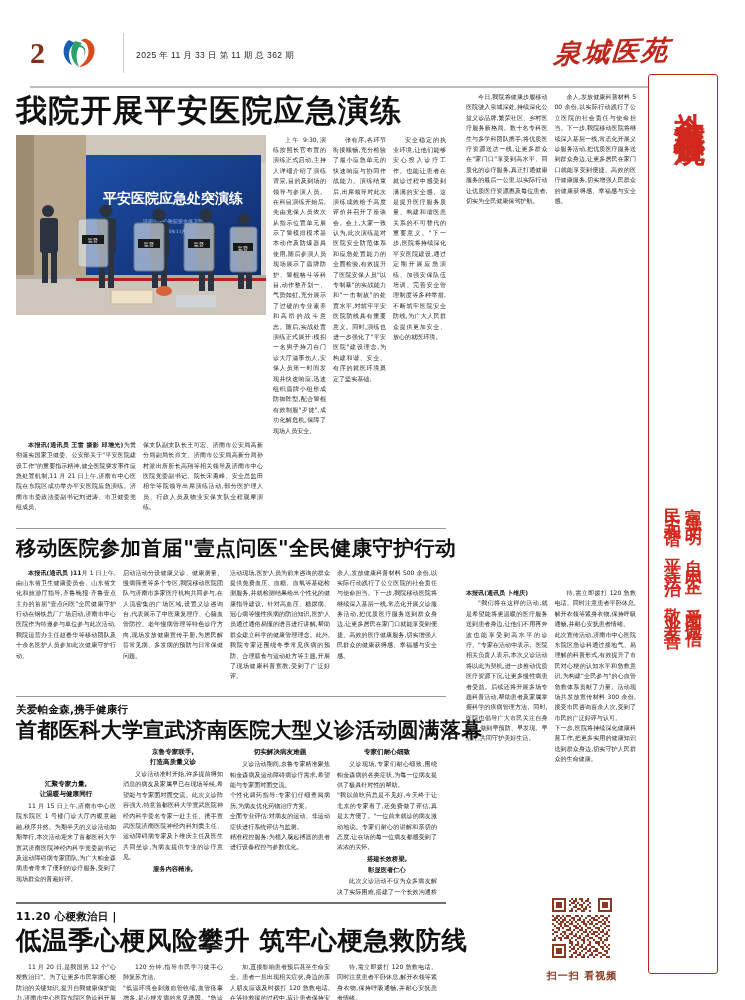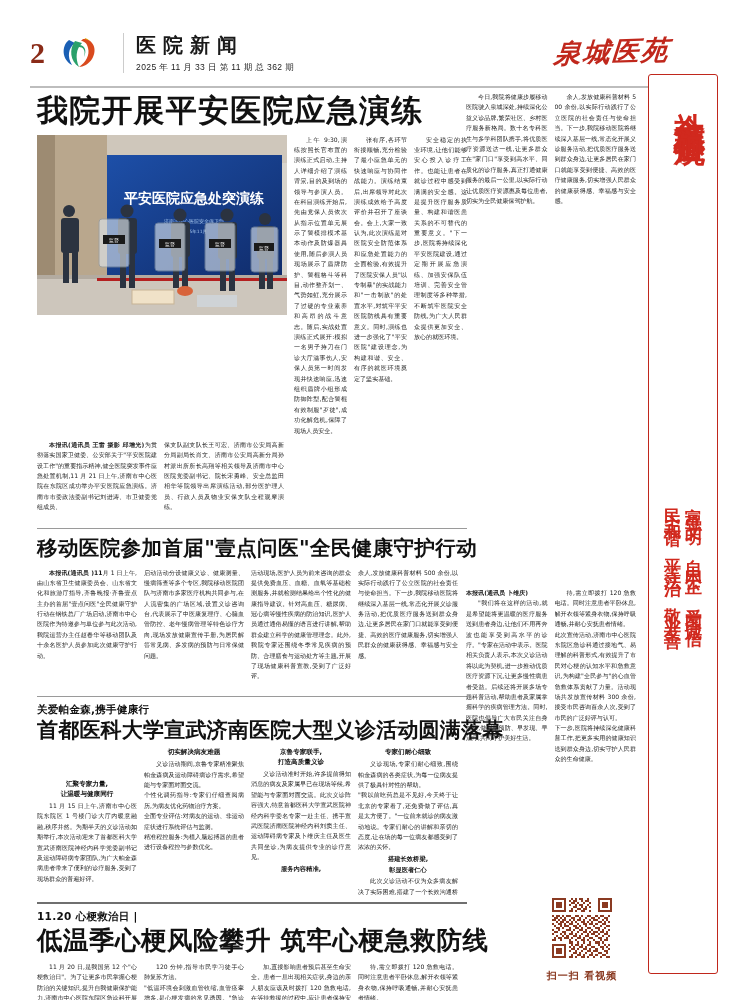--- a/index.html
+++ b/index.html
@@ -21,21 +21,21 @@
   .brand-en { font-family: "Liberation Sans", sans-serif; font-size: 5.2px; font-weight: bold; color: #b5312a; letter-spacing: 0.35px; margin-top: 3px; white-space: nowrap; }
   .sep-bar { width: 1px; height: 40px; background: #ccc; margin: 0 12px; }
   .section-block { display: flex; flex-direction: column; justify-content: center; }
   .section-title { font-size: 20px; font-weight: bold; color: #1a1a1a; letter-spacing: 7px; line-height: 1.2; white-space: nowrap; }
   .section-date { font-family: "Liberation Sans", sans-serif; font-size: 8.5px; color: #222; letter-spacing: 0.4px; margin-top: 5px; white-space: nowrap; }
   .nameplate { position: absolute; right: 0px; top: 2px; width: 150px; height: 48px; display: flex; align-items: center; justify-content: flex-end; }
   .nameplate-text { font-family: "DejaVu Serif", serif; font-size: 27px; font-weight: bold; color: #c0271c; font-style: italic; letter-spacing: 2px; transform: skewX(-6deg) rotate(-2deg); white-space: nowrap; }
   .rule-main { position: absolute; left: 30px; top: 86px; width: 640px; height: 2px; background: #bdbdbd; }
 
   
-  .main-area { position: absolute; left: 37px; top: 92px; width: 430px; height: 900px; }
+  .main-area { position: absolute; left: 16px; top: 92px; width: 430px; height: 900px; }
   .right-area { position: absolute; left: 466px; top: 92px; width: 170px; height: 900px; }
 
   h1.head-1 { font-family: "DejaVu Serif", serif; font-size: 31px; font-weight: bold; color: #111; letter-spacing: 1.2px; line-height: 1.18; white-space: nowrap; }
   h2.head-2 { font-family: "DejaVu Serif", serif; font-size: 20.5px; font-weight: bold; color: #111; letter-spacing: 0.4px; line-height: 1.2; white-space: nowrap; }
   .kicker { font-size: 10.5px; font-weight: bold; color: #111; letter-spacing: 0.3px; line-height: 1.3; }
   h2.head-3 { font-family: "DejaVu Serif", serif; font-size: 21px; font-weight: bold; color: #111; letter-spacing: 0.2px; line-height: 1.15; white-space: nowrap; }
   h2.head-4 { font-family: "DejaVu Serif", serif; font-size: 25.5px; font-weight: bold; color: #111; letter-spacing: 0.5px; line-height: 1.15; white-space: nowrap; }
 
   .hr-thin { height: 1px; background: #9a9a9a; }
   .hr-med { height: 1.6px; background: #6f6f6f; }
@@ -81,21 +81,20 @@
         <path d="M26 7 C33 9, 36 17, 31 24 C34 17, 31 11, 25 10 Z" fill="#e8b21a"></path>
         <path d="M24 8 C34 8, 39 18, 33 28 C30 33, 24 36, 20 36 C27 31, 31 24, 29 17 C28 12, 25 10, 22 10 Z" fill="#d94a1e"></path>
         <path d="M20 14 C26 14, 28 20, 25 26 C27 19, 24 16, 20 16 Z" fill="#2aa06a"></path>
       </svg>
     </div>
 
 
     <div class="sep-bar"></div>
 
     <div class="section-block">
-      <div class="section-title">医院新闻</div>
       <div class="section-date">2025 年 11 月 33 日   第 11 期   总 362 期</div>
     </div>
 
     <div class="nameplate">
       <div class="nameplate-text">泉城医苑</div>
     </div>
   </div>
   <div class="rule-main"></div>
 
   <div class="main-area">
@@ -233,31 +232,31 @@
       <div class="kicker">关爱帕金森,携手健康行</div>
       <h2 class="head-3" style="margin-top:2px;">首都医科大学宣武济南医院大型义诊活动圆满落幕</h2>
 
       <div class="cols" style="margin-top:6px; gap:7px; height:150px;">
         <div class="col" style="width:100px;">
           <div class="colhead" style="white-space:pre-line;margin-top:32px;">汇聚专家力量,
 让温暖与健康同行</div>
           <p>11 月 15 日上午,济南市中心医院东院区 1 号楼门诊大厅内暖意融融,秩序井然。为期半天的义诊活动如期举行,本次活动迎来了首都医科大学宣武济南医院神经内科学党委副书记及运动障碍病专家团队,为广大帕金森病患者带来了便利的诊疗服务,受到了现场群众的普遍好评。</p>
         </div>
         <div class="col" style="width:100px;">
+          <div class="colhead" style="white-space:pre-line;">京鲁专家联手,
+打造高质量义诊</div>
+          <p>义诊活动准时开始,许多提前得知消息的病友及家属早已在现场等候,希望能与专家面对面交流。此次义诊阵容强大,特意首都医科大学宣武医院神经内科学委名专家一赴主任、携手宣武医院济南医院神经内科刘窦主任、运动障碍病专家及卜维庆主任及医生共同坐诊,为病友提供专业的诊疗意见。</p>
+          <div class="sub-bold">服务内容精准,</div>
+        </div>
+        <div class="col" style="width:100px;">
           <div class="colhead">切实解决病友难题</div>
           <p style="white-space:pre-line;">义诊活动期间,京鲁专家精准聚焦帕金森病及运动障碍病诊疗需求,希望能与专家面对面交流。
 个性化调药指导:专家们仔细查阅病历,为病友优化药物治疗方案。
 全面专业评估:对病友的运动、非运动症状进行系统评估与监测。
 精准程控服务:为植入脑起搏器的患者进行设备程控与参数优化。</p>
-        </div>
-        <div class="col" style="width:100px;">
-          <div class="colhead" style="white-space:pre-line;">京鲁专家联手,
-打造高质量义诊</div>
-          <p>义诊活动准时开始,许多提前得知消息的病友及家属早已在现场等候,希望能与专家面对面交流。此次义诊阵容强大,特意首都医科大学宣武医院神经内科学委名专家一赴主任、携手宣武医院济南医院神经内科刘窦主任、运动障碍病专家及卜维庆主任及医生共同坐诊,为病友提供专业的诊疗意见。</p>
-          <div class="sub-bold">服务内容精准,</div>
         </div>
         <div class="col" style="width:100px;">
           <div class="colhead">专家们耐心细致</div>
           <p style="white-space:pre-line;">义诊现场,专家们耐心细致,围绕帕金森病的各类症状,为每一位病友提供了极具针对性的帮助。
 "我以前吃药总是不见好,今天终于让北京的专家看了,还免费做了评估,真是太方便了。"一位前来就诊的病友激动地说。专家们耐心的讲解和亲切的态度,让在场的每一位病友都感受到了浓浓的关怀。</p>
           <div class="sub-bold" style="white-space:pre-line;">搭建长效桥梁,
 彰显医者仁心</div>
           <p>此次义诊活动不仅为众多病友解决了实际困难,搭建了一个长效沟通桥梁,也充分展现了医院"以病人为中心"的服务理念。未来,济南市中心医院将继续深化与首都医科大学宣武医院的合作,定期开展各类专科义诊与健康科普活动,为守护人民群众的生命健康贡献更多力量!</p>
         </div>
       </div>

